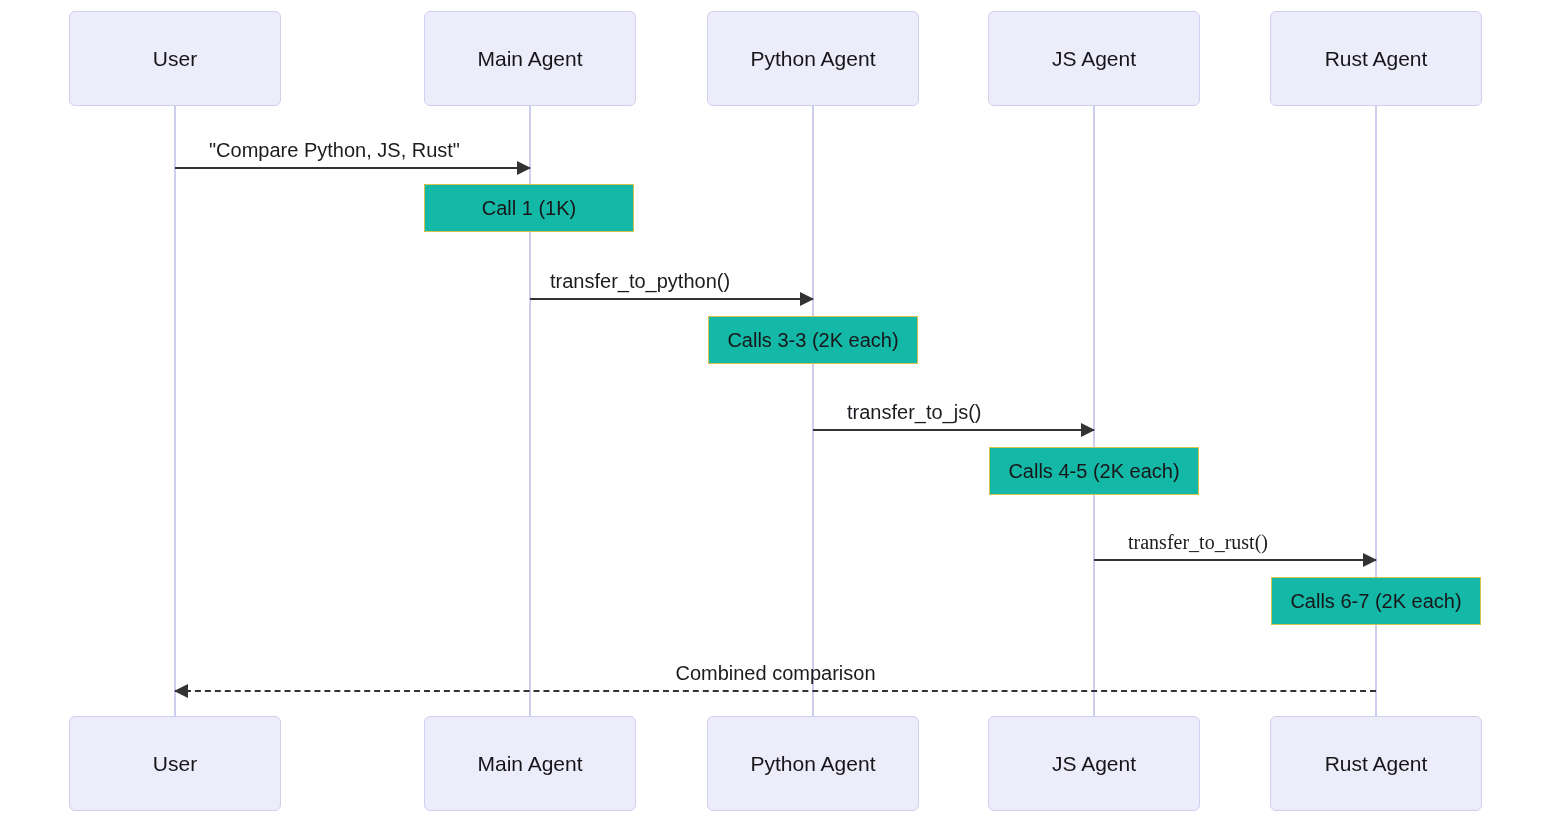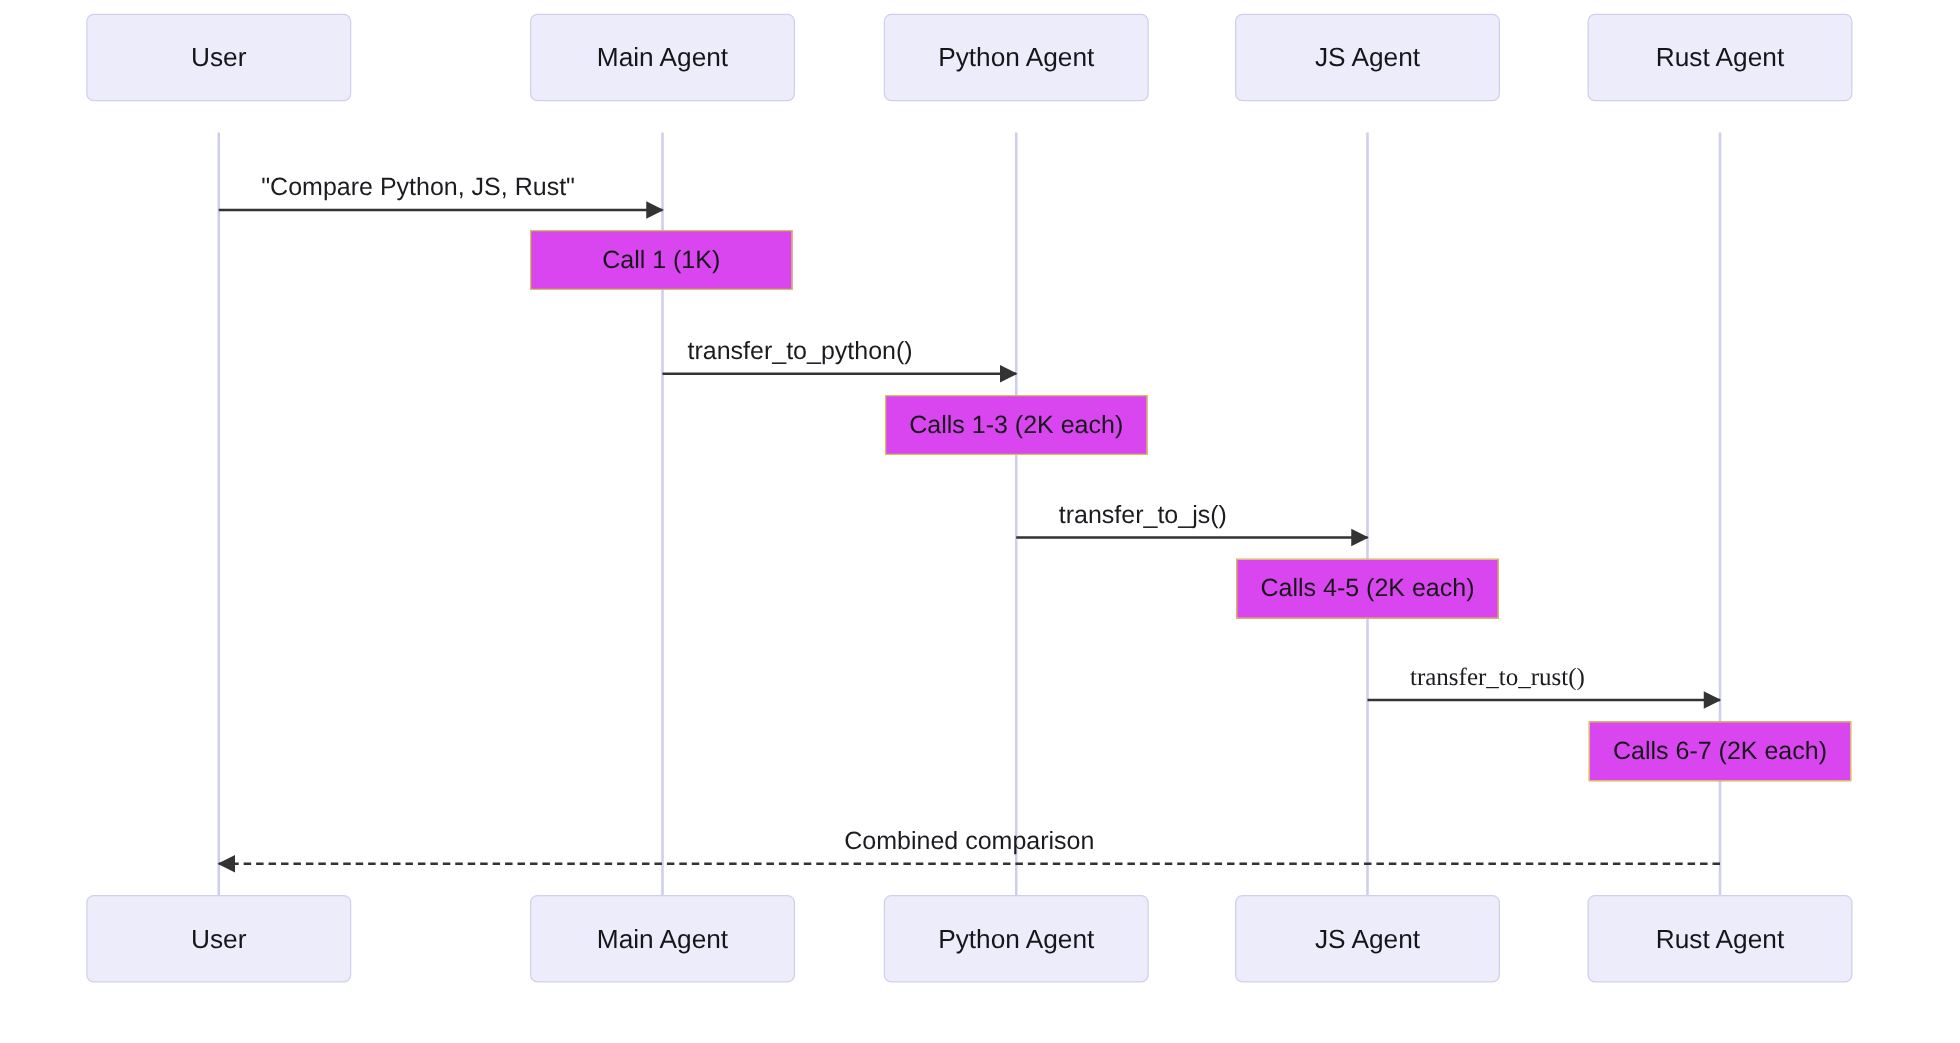--- a/index.html
+++ b/index.html
@@ -23,21 +23,21 @@
   .lifeline {
     position: absolute;
     width: 2px;
     background: #cdcdf0;
   }
 
   
   .participant {
     position: absolute;
     width: 212px;
-    height: 70px;
+    height: 95px;
     background: #ececfb;
     border: 1px solid #cfcfee;
     border-radius: 6px;
     box-sizing: border-box;
     display: flex;
     align-items: center;
     justify-content: center;
   }
   .participant-label {
     font-size: 21px;
@@ -45,21 +45,21 @@
     font-family: "Liberation Sans", sans-serif;
     line-height: 1;
     white-space: nowrap;
   }
 
   
   .note {
     position: absolute;
     width: 210px;
     height: 48px;
-    background: #d946ef;
+    background: #14b8a6;
     border: 1px solid #d6c24e;
     box-sizing: border-box;
     display: flex;
     align-items: center;
     justify-content: center;
   }
   .note-label {
     font-size: 20px;
     color: #17171a;
     white-space: nowrap;
@@ -151,21 +151,21 @@
         <div class="msg-line dashed"></div>
         <div class="msg-arrow left"></div>
         <div class="msg-label center">Combined comparison</div>
       </div>
     </div>
   <div id="notes-layer">
       <div class="note" style="left: 424px; top: 184px;">
         <span class="note-label">Call 1 (1K)</span>
       </div>
       <div class="note" style="left: 708px; top: 316px;">
-        <span class="note-label">Calls 1-3 (2K each)</span>
+        <span class="note-label">Calls 3-3 (2K each)</span>
       </div>
       <div class="note" style="left: 989px; top: 447px; align-items: center;">
         <span class="note-label">Calls 4-5 (2K each)</span>
       </div>
       <div class="note" style="left: 1271px; top: 577px;">
         <span class="note-label">Calls 6-7 (2K each)</span>
       </div>
     </div>
   <div id="participants-top">
       <div class="participant" style="left: 69px; top: 11px;">

